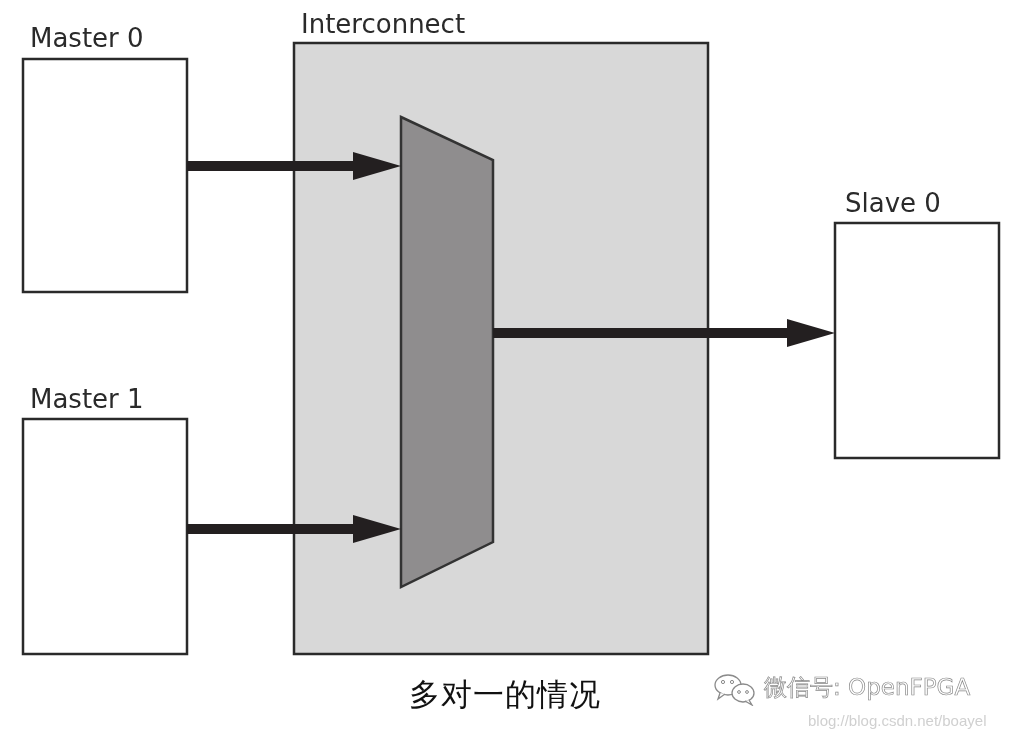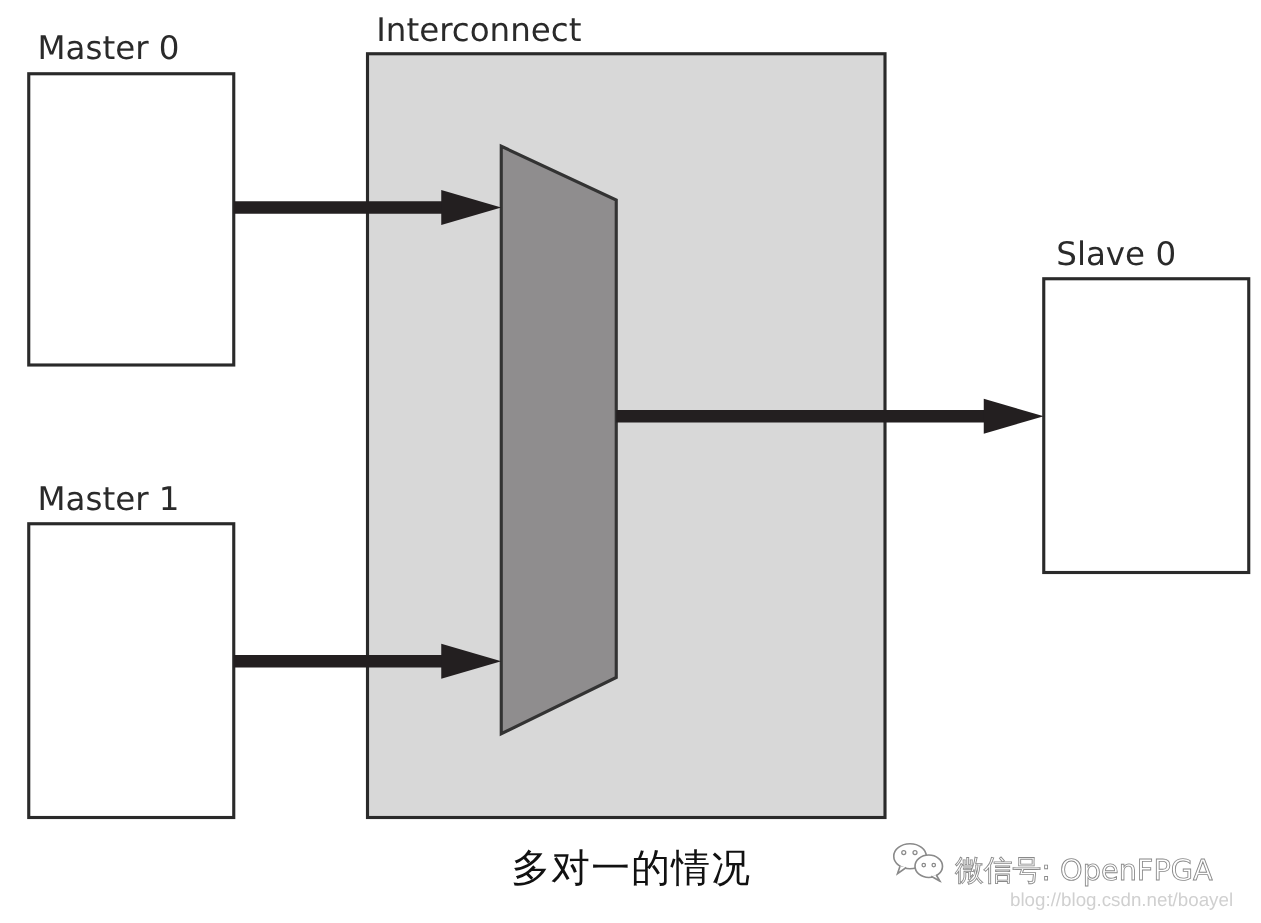--- a/index.html
+++ b/index.html
@@ -2,21 +2,21 @@
 <html><head>
   <meta charset="utf-8">
   <style>
     html, body { margin: 0; padding: 0; background: #ffffff; }
     body { width: 1009px; height: 738px; position: relative; overflow: hidden; font-family: "DejaVu Sans", sans-serif; }
     #diagram { position: absolute; left: 0; top: 0; }
     .lbl { font-family: "DejaVu Sans", sans-serif; font-size: 26px; fill: #2a2a2a; }
     .caption { position: absolute; left: 350px; top: 674px; width: 310px; text-align: center;
       font-family: "DejaVu Sans", sans-serif; font-size: 31px; color: #111; letter-spacing: 1px; }
     .wm { position: absolute; left: 712px; top: 672px; font-family: "DejaVu Sans", sans-serif;
-      font-size: 23px; color: #ffffff; -webkit-text-stroke: 0.7px #8a8a8a; display: flex; align-items: flex-end; gap: 6px; }
+      font-size: 23px; color: #ffffff; -webkit-text-stroke: 0.7px #8a8a8a; display: flex; align-items: flex-start; gap: 6px; }
     .wm-url { position: absolute; left: 808px; top: 712px; font-family: "Liberation Sans", sans-serif;
       font-size: 15px; color: #d0d0d0; }
   </style>
 </head>
 <body>
 
 <svg id="diagram" width="1009" height="738" viewBox="0 0 1009 738">
   <defs>
     <marker id="arrowhead" markerWidth="10" markerHeight="10" refX="9" refY="5" orient="auto" markerUnits="userSpaceOnUse" viewBox="0 0 10 10">
     </marker>

